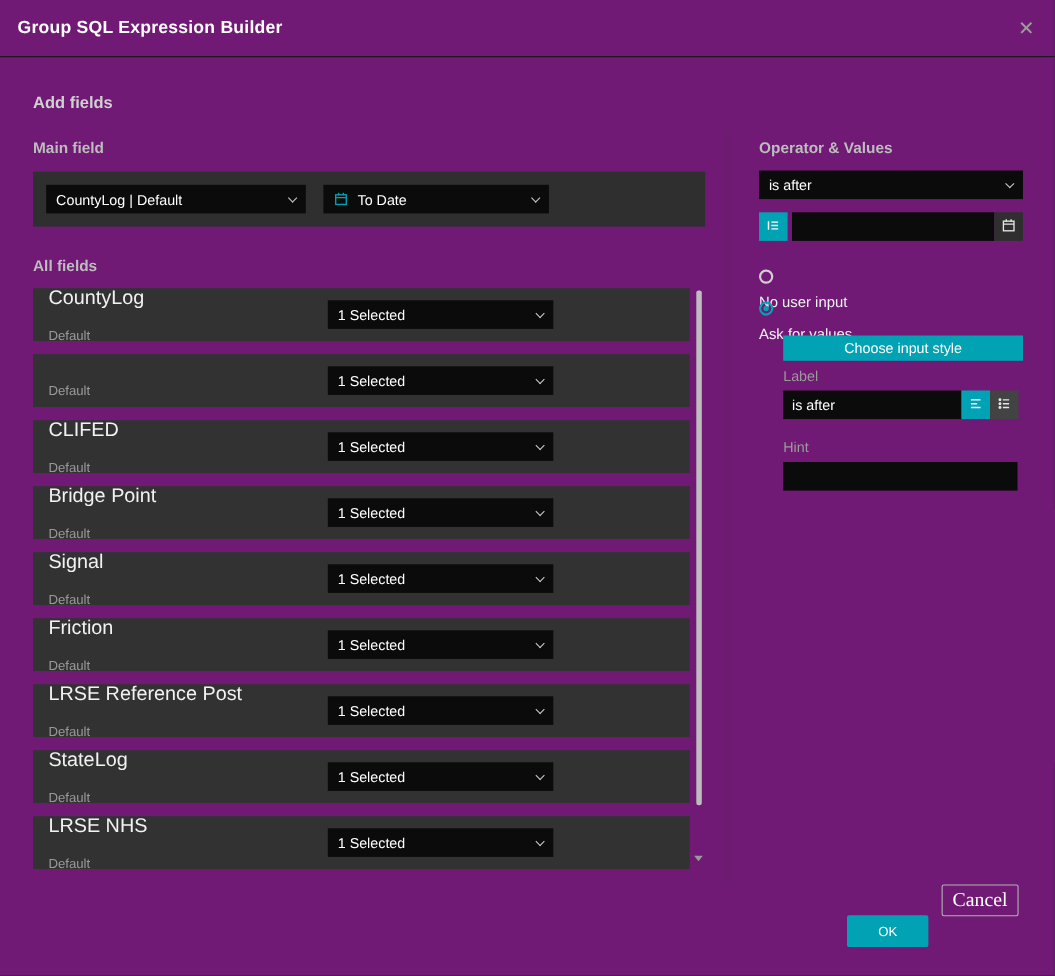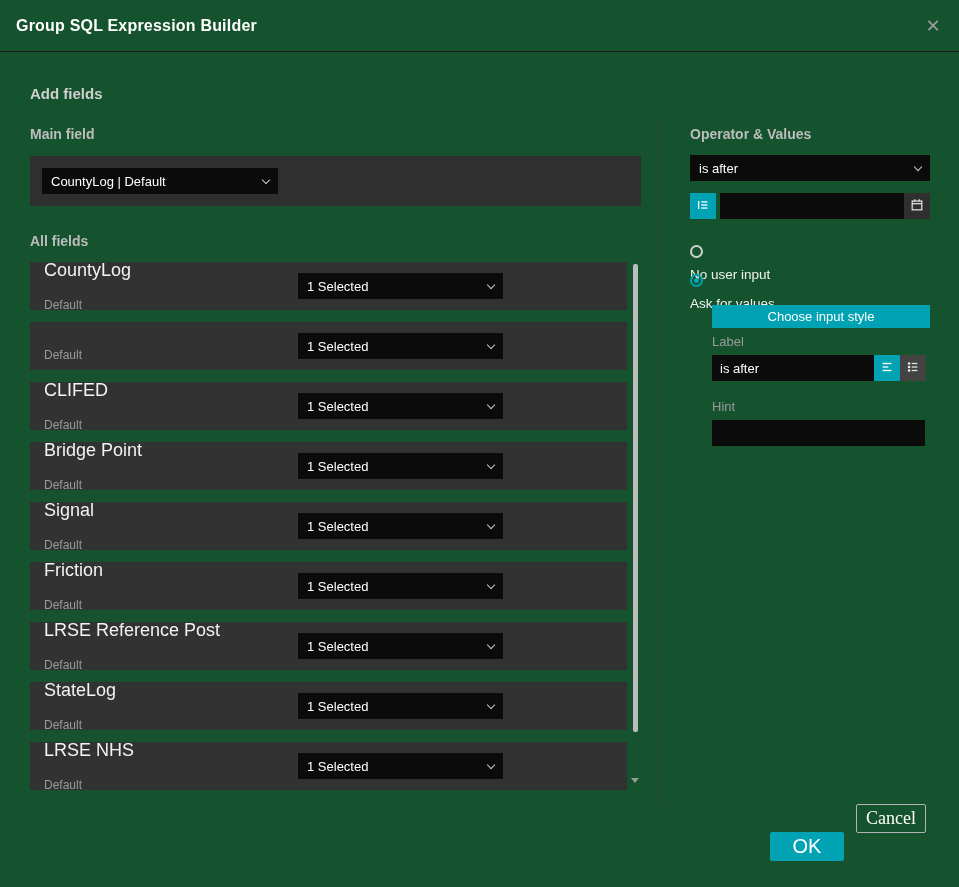--- a/index.html
+++ b/index.html
@@ -6,21 +6,21 @@
   * { box-sizing:border-box; }
   body {
     margin:0;
     background:#1b1b1b;
     font-family:"Liberation Sans", sans-serif;
     -webkit-font-smoothing:antialiased;
   }
   .dialog {
     position:relative;
     width:959px; height:887px;
-    background:#14532d;
+    background:#701a75;
     overflow:hidden;
   }
   
   .titlebar {
     position:absolute; top:0; left:0; right:0; height:52px;
     display:flex; align-items:center;
     padding:0 16px;
     border-bottom:1px solid #181818;
   }
   .titlebar h1 { margin:0; font-size:16px; font-weight:700; color:#ffffff; letter-spacing:.2px; }
@@ -106,21 +106,21 @@
     background:var(--accent); color:#ffffff; border:none; cursor:pointer;
     font-size:13px; font-family:"Liberation Sans", sans-serif;text-align:center;
   }
   .label-row { position:absolute; left:712px; top:355px; width:214px; height:26px; display:flex; }
   .label-row input { flex:1; min-width:0; }
   .hint-input { position:absolute; left:712px; top:420px; width:213px; height:25px; background:#151515; }
   
   .ok-btn {
     position:absolute; left:770px; top:832px; width:74px; height:29px;
     background:var(--accent); color:#ffffff; border:none; border-radius:2px;
-    font-size:20px; cursor:pointer; font-family:"Liberation Sans", sans-serif;
+    font-size:12px; cursor:pointer; font-family:"Liberation Sans", sans-serif;
   }
   .cancel-btn {
     position:absolute; left:856px; top:804px; width:70px; height:29px;
     background:transparent; color:#ffffff; border:1px solid #b3b3b3; border-radius:2px;
     font-size:18px; cursor:pointer; font-family:Liberation Serif, serif;
   }
 </style>
 </head>
 <body>
 
@@ -133,20 +133,32 @@
     </button>
   </header>
 
   <h2 class="h-section" style="left:30px; top:85px;">Add fields</h2>
 
   <h3 class="h-sub" style="left:30px; top:126px;">Main field</h3>
 
   <div class="main-field-panel">
     <div class="select sel-main">
       <span class="sel-text">CountyLog | Default</span>
+      <span class="chev"></span>
+    </div>
+    <div class="select sel-date">
+      <span class="cal-icon">
+        <svg width="14" height="14" viewBox="0 0 16 16" fill="none" stroke="currentColor" stroke-width="1.4">
+          <rect x="2.5" y="3.5" width="11" height="10"></rect>
+          <line x1="2.5" y1="6.5" x2="13.5" y2="6.5"></line>
+          <line x1="5.5" y1="1.5" x2="5.5" y2="4"></line>
+          <line x1="10.5" y1="1.5" x2="10.5" y2="4"></line>
+        </svg>
+      </span>
+      <span class="sel-text">To Date</span>
       <span class="chev"></span>
     </div>
   </div>
 
   <h3 class="h-sub" style="left:30px; top:233px;">All fields</h3>
 
   <div class="all-fields-list" id="all-fields-list">
   <div class="field-row">
     <div class="field-name">CountyLog</div>
     <div class="field-sub">Default</div>

